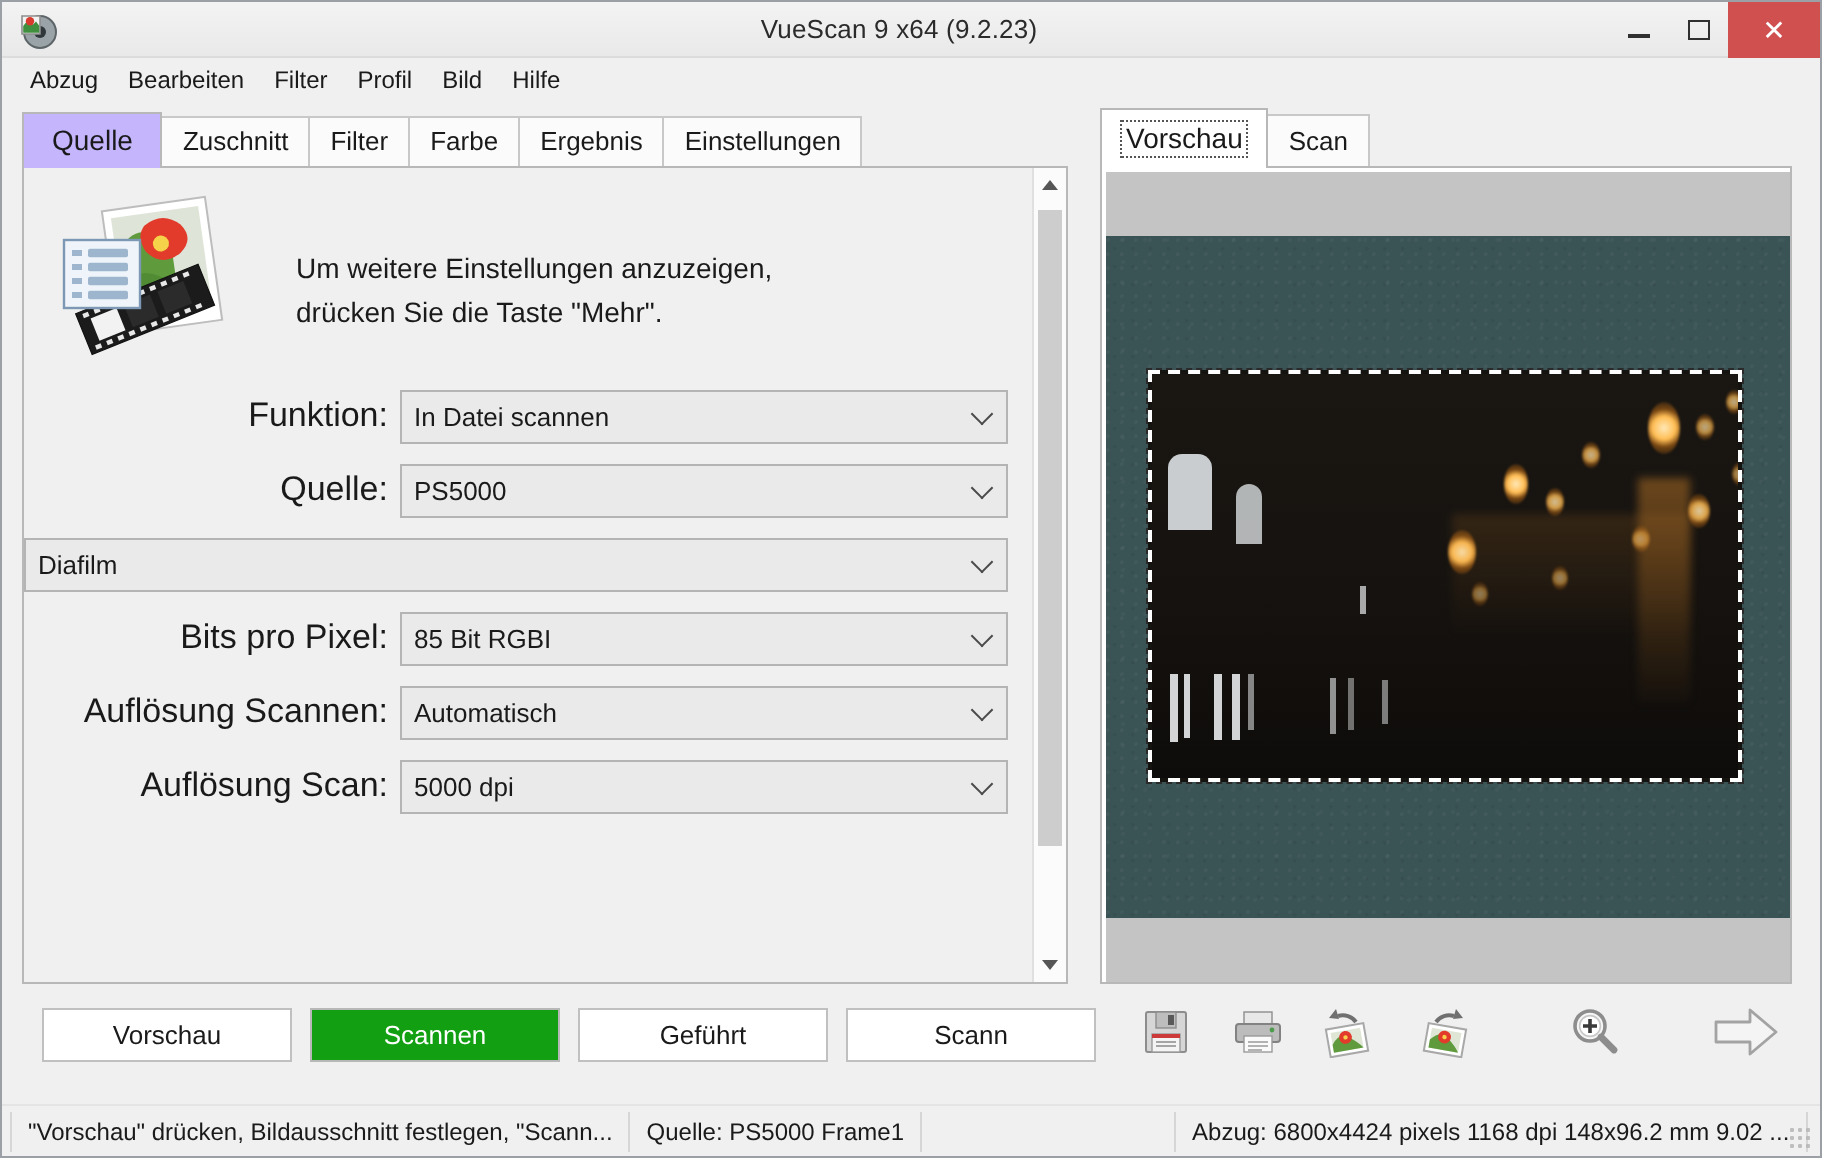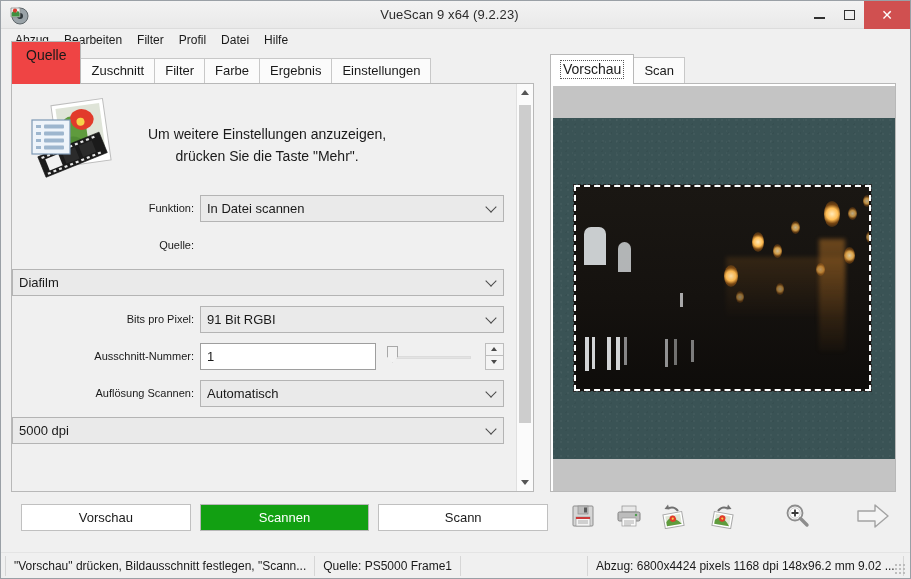--- a/index.html
+++ b/index.html
@@ -108,23 +108,23 @@
     color: #1a1a1a;
     background: #fbfbfb;
     border: 1px solid #c8c8c8;
     border-bottom: none;
     padding: 3px 10px 4px;
     margin-right: -1px;
     line-height: 17px;
     cursor: default;
   }
   .tab.active {
-    background: #ef4444;
+    background: #c4b5fd;
     font-size: 14px;
-    padding: 5px 14px 20px;
+    padding: 5px 14px 5px;
     position: relative;
     z-index: 4;
     border-color: #b8b8b8;
     margin-bottom: -1px;
   }
 
   .panelbox {
     position: relative;
     width: 523px;
     height: 409px;
@@ -148,35 +148,34 @@
     padding: 6px 0 0 14px;
     height: 104px;
   }
   .vuelogo { width: 108px; height: 88px; flex: 0 0 auto; position: relative; }
   .infotext {
     font-size: 14px;
     color: #1a1a1a;
     line-height: 22px;
     padding-top: 27px;
     padding-left: 14px;
-    text-align: center;
   }
 
   
   .form { padding: 0 12px 0 0; }
   .frow {
     display: flex;
     align-items: center;
     height: 28px;
     margin-bottom: 9px;
   }
   .flabel {
     width: 188px;
     text-align: right;
-    font-size: 11px;
+    font-size: 17px;
     color: #1a1a1a;
     padding-right: 6px;
     flex: 0 0 auto;
   }
   .fselect {
     flex: 1 1 auto;
     height: 27px;
     background: #eaeaea;
     border: 1px solid #b4b4b4;
     position: relative;
@@ -484,21 +483,21 @@
         </div>
       <div class="wbtn close">✕</div>
     </div>
   </div>
 
   <div class="menubar">
     <div class="menu-item">Abzug</div>
     <div class="menu-item">Bearbeiten</div>
     <div class="menu-item">Filter</div>
     <div class="menu-item">Profil</div>
-    <div class="menu-item">Datei</div>
+    <div class="menu-item">Bild</div>
     <div class="menu-item">Hilfe</div>
   </div>
 
   <div class="body">
 
     <div class="left">
 
       <div class="tabstrip">
         <div class="tab active">Quelle</div>
         <div class="tab">Zuschnitt</div>
@@ -574,66 +573,53 @@
             <div class="frow">
               <div class="flabel">Funktion:</div>
               <div class="fselect">
                 <span>In Datei scannen</span>
                 <i class="chev"></i>
               </div>
             </div>
 
             <div class="frow">
               <div class="flabel">Quelle:</div>
+              <div class="fselect">
+                <span>PS5000</span>
+                <i class="chev"></i>
+              </div>
             </div>
 
             <div class="frow">
               <div class="fselect">
                 <span>Diafilm</span>
                 <i class="chev"></i>
               </div>
             </div>
 
             <div class="frow">
               <div class="flabel">Bits pro Pixel:</div>
               <div class="fselect">
-                <span>91 Bit RGBI</span>
+                <span>85 Bit RGBI</span>
                 <i class="chev"></i>
               </div>
             </div>
 
 
-            <div class="frow">
-              <div class="flabel">Ausschnitt-Nummer:</div>
-              <div class="ftext">
-                <span>1</span>
-              </div>
-              <div class="slider">
-                <div class="track"></div>
-                <div class="thumb"></div>
-              </div>
-              <div class="spinner">
-                <div class="spin up">
-                    <i></i>
-                  </div>
-                <div class="spin dn">
-                    <i></i>
-                  </div>
-              </div>
-            </div>
 
             <div class="frow">
               <div class="flabel">Auflösung Scannen:</div>
               <div class="fselect">
                 <span>Automatisch</span>
                 <i class="chev"></i>
               </div>
             </div>
 
             <div class="frow">
+              <div class="flabel">Auflösung Scan:</div>
               <div class="fselect">
                 <span>5000 dpi</span>
                 <i class="chev"></i>
               </div>
             </div>
 
           </div>
         </div>
 
         <div class="vscroll">
@@ -643,20 +629,21 @@
           <div class="vsthumb"></div>
           <div class="vsarrow dn" style="position:absolute;bottom:0;left:0;right:0;">
               <i></i>
             </div>
         </div>
       </div>
 
       <div class="actions">
         <div class="abtn">Vorschau</div>
         <div class="abtn primary">Scannen</div>
+        <div class="abtn">Geführt</div>
         <div class="abtn">Scann</div>
       </div>
     </div>
 
     <div class="right">
 
       <div class="rtabstrip">
         <div class="rtab active">
           <span>Vorschau</span>
         </div>

